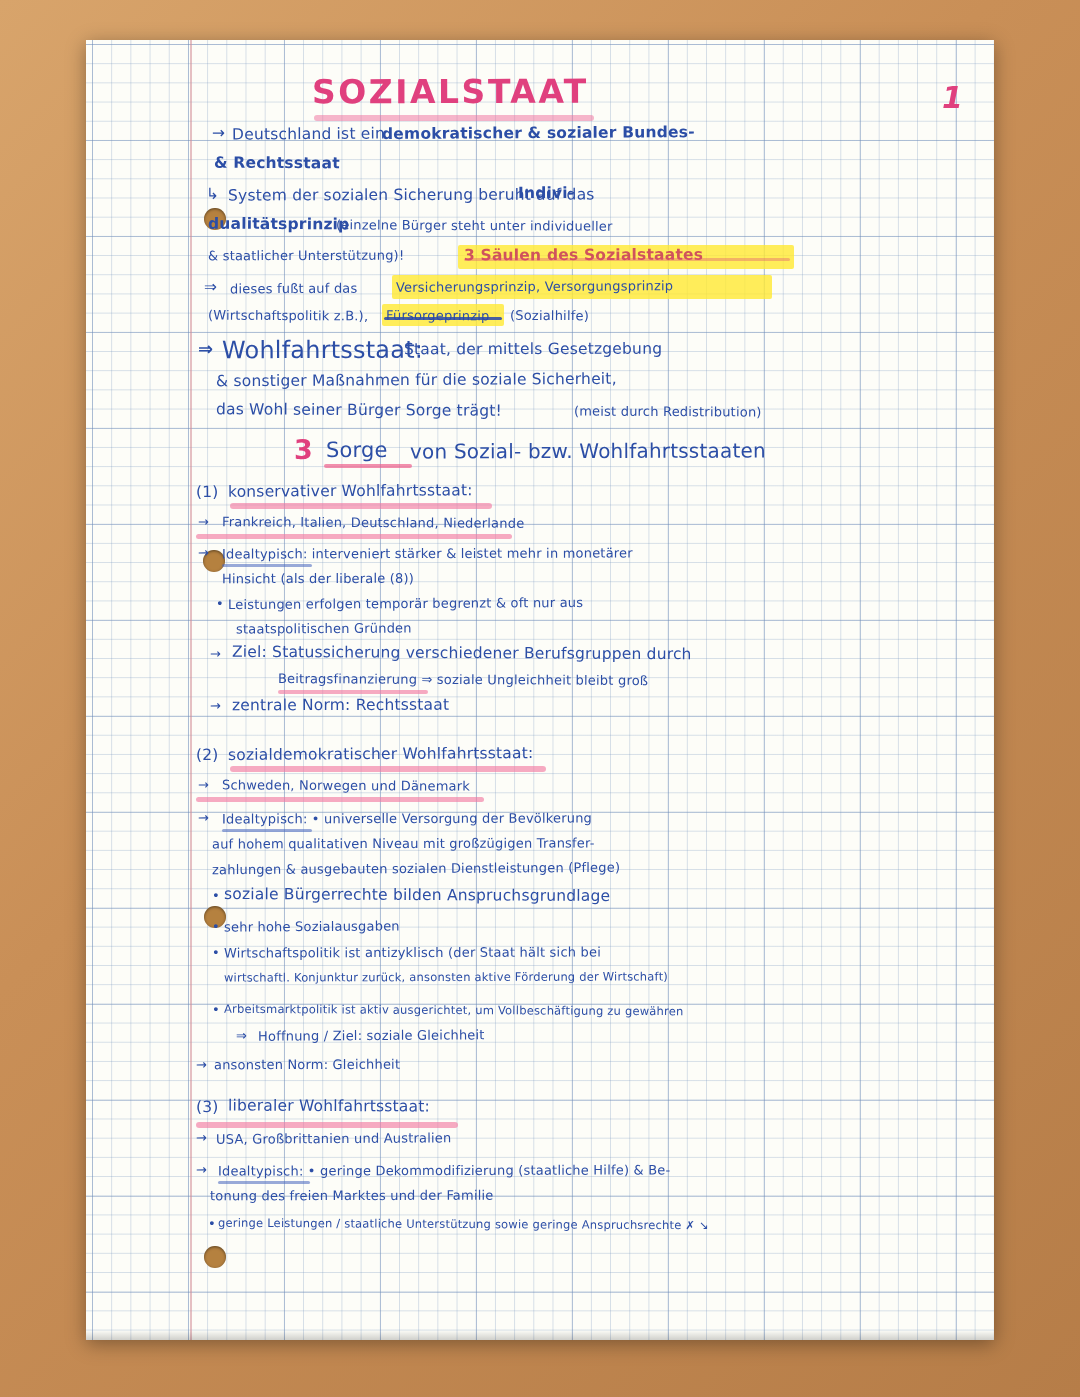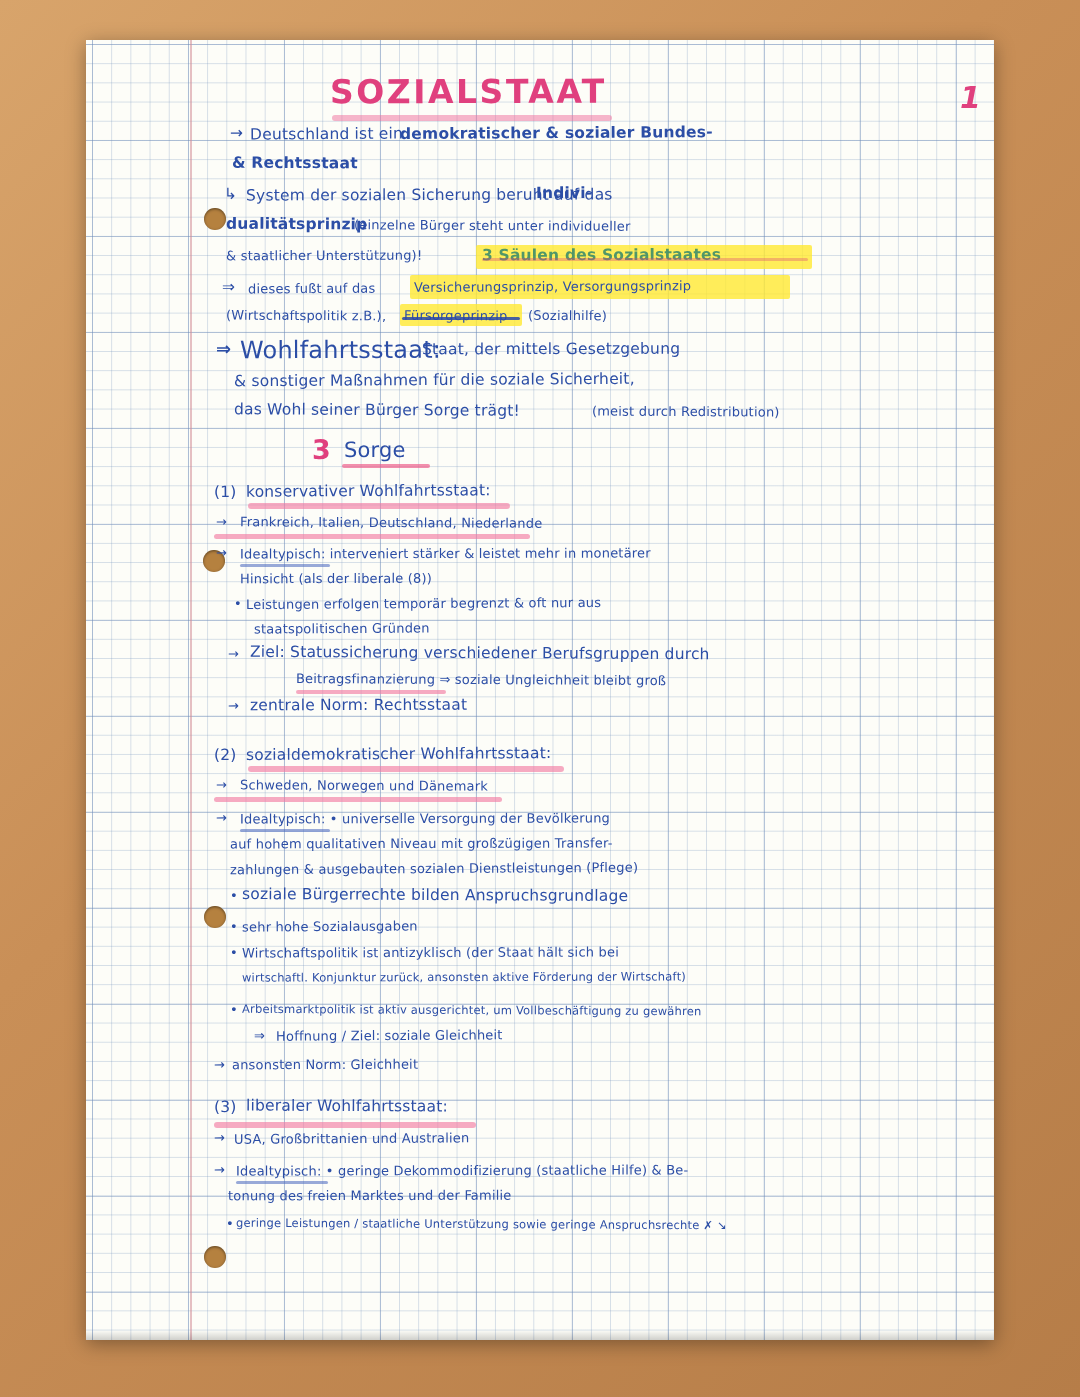--- a/index.html
+++ b/index.html
@@ -68,34 +68,34 @@
     box-shadow: inset 0 1px 3px rgba(0,0,0,0.5);
   }
   .hole.h1 { top: 168px; }
   .hole.h2 { top: 510px; left: 117px; }
   .hole.h3 { top: 866px; }
   .hole.h4 { top: 1206px; }
 
   
   #ink {
     position: absolute;
-    left: 18px; top: 0;
+    left: 0; top: 0;
     width: 908px;
     height: 1300px;
   }
   .ln {
     position: absolute;
     white-space: nowrap;
     font-family: "DejaVu Sans", sans-serif;
     color: #2f4fa8;
     letter-spacing: 0.2px;
   }
   .blue   { color: #2c4ea6; }
   .pink   { color: #e0407e; }
-  .pinkd  { color: #0f766e; }
+  .pinkd  { color: #be185d; }
   .bold   { font-weight: bold; }
   .sm     { font-size: 13px; }
   .xs     { font-size: 11.5px; }
   .md     { font-size: 15.5px; }
   .lg     { font-size: 18px; }
   .title  {
     font-size: 33px;
     font-weight: bold;
     letter-spacing: 2.5px;
     color: #e0407e;
@@ -189,20 +189,21 @@
       <div class="ln blue lg bold j3" style="left:112px; top:298px;">⇒</div>
       <div class="ln blue j3" style="left:136px; top:296px; font-size:24px; font-weight:normal;">Wohlfahrtsstaat:</div>
       <div class="ln blue md j3" style="left:318px; top:300px;"> Staat, der mittels Gesetzgebung</div>
       <div class="ln blue md j1" style="left:130px; top:331px;">&amp; sonstiger Maßnahmen für die soziale Sicherheit,</div>
       <div class="ln blue md j2" style="left:130px; top:361px;">das Wohl seiner Bürger Sorge trägt!</div>
       <div class="ln blue sm j2" style="left:488px; top:364px;">(meist durch Redistribution)</div>
 
       <div class="ln pink j3" style="left:208px; top:394px; font-size:27px; font-weight:bold;">3</div>
       <div class="ln blue j3" style="left:240px; top:398px; font-size:21px;">Sorge</div>
       <div class="uline thin" style="left:238px; top:424px; width:88px;"></div>
+      <div class="ln blue j3" style="left:324px; top:399px; font-size:20px;"> von Sozial- bzw. Wohlfahrtsstaaten</div>
 
       <div class="ln blue md j1" style="left:110px; top:443px;">(1)</div>
       <div class="ln blue md j1" style="left:142px; top:442px;">konservativer Wohlfahrtsstaat:</div>
       <div class="uline" style="left:144px; top:463px; width:262px;"></div>
 
       <div class="ln blue sm j2" style="left:112px; top:474px;">→</div>
       <div class="ln blue sm j2" style="left:136px; top:475px;">Frankreich, Italien, Deutschland, Niederlande</div>
       <div class="uline" style="left:110px; top:494px; width:316px; height:5px;"></div>
 
       <div class="ln blue sm j3" style="left:112px; top:505px;">→</div>

